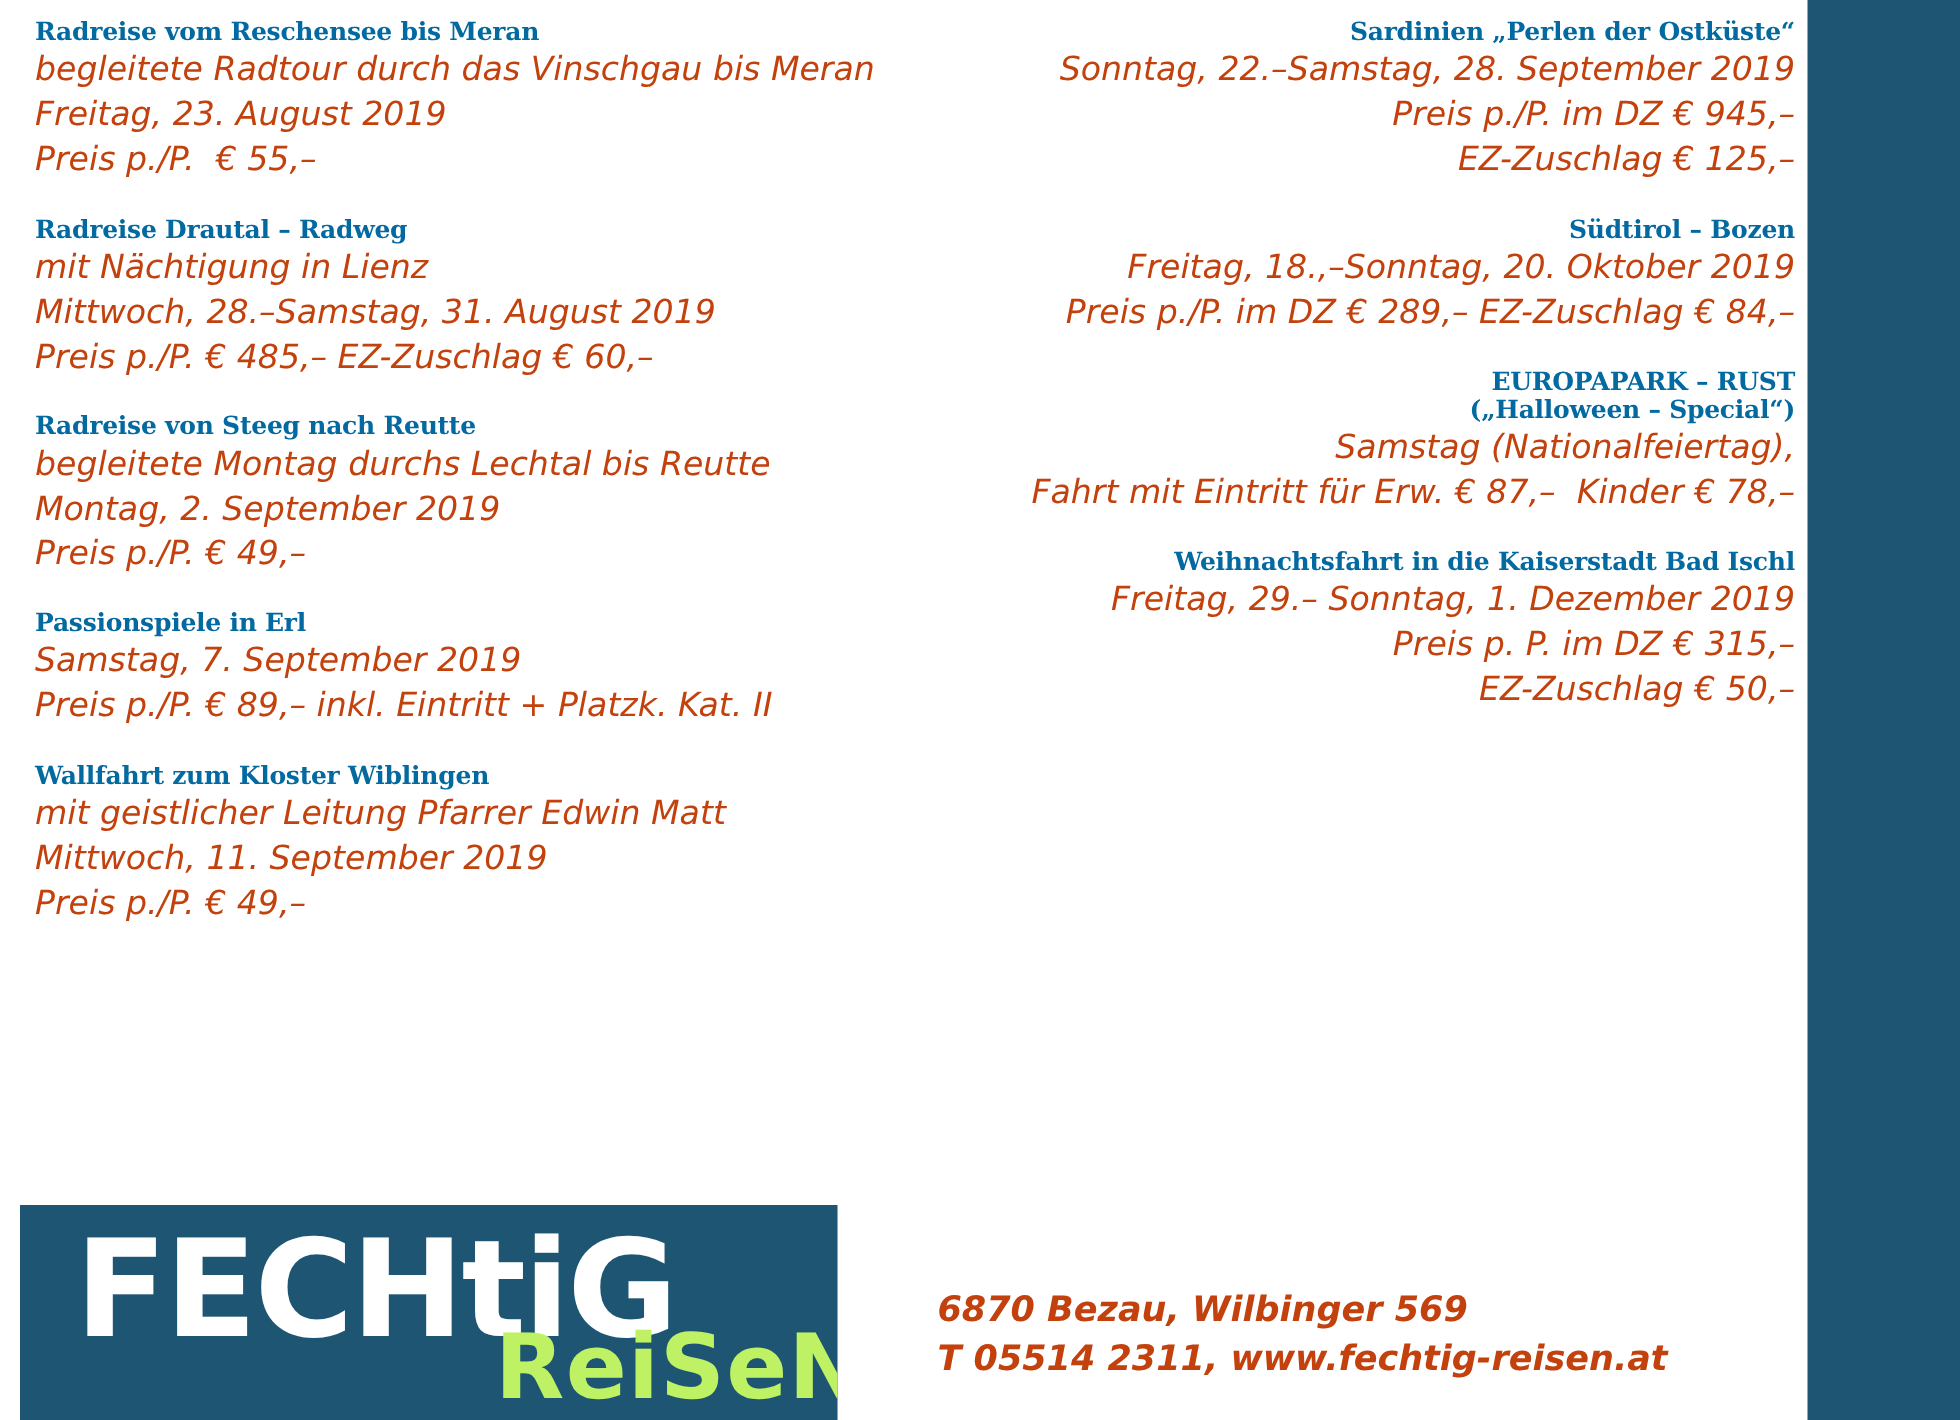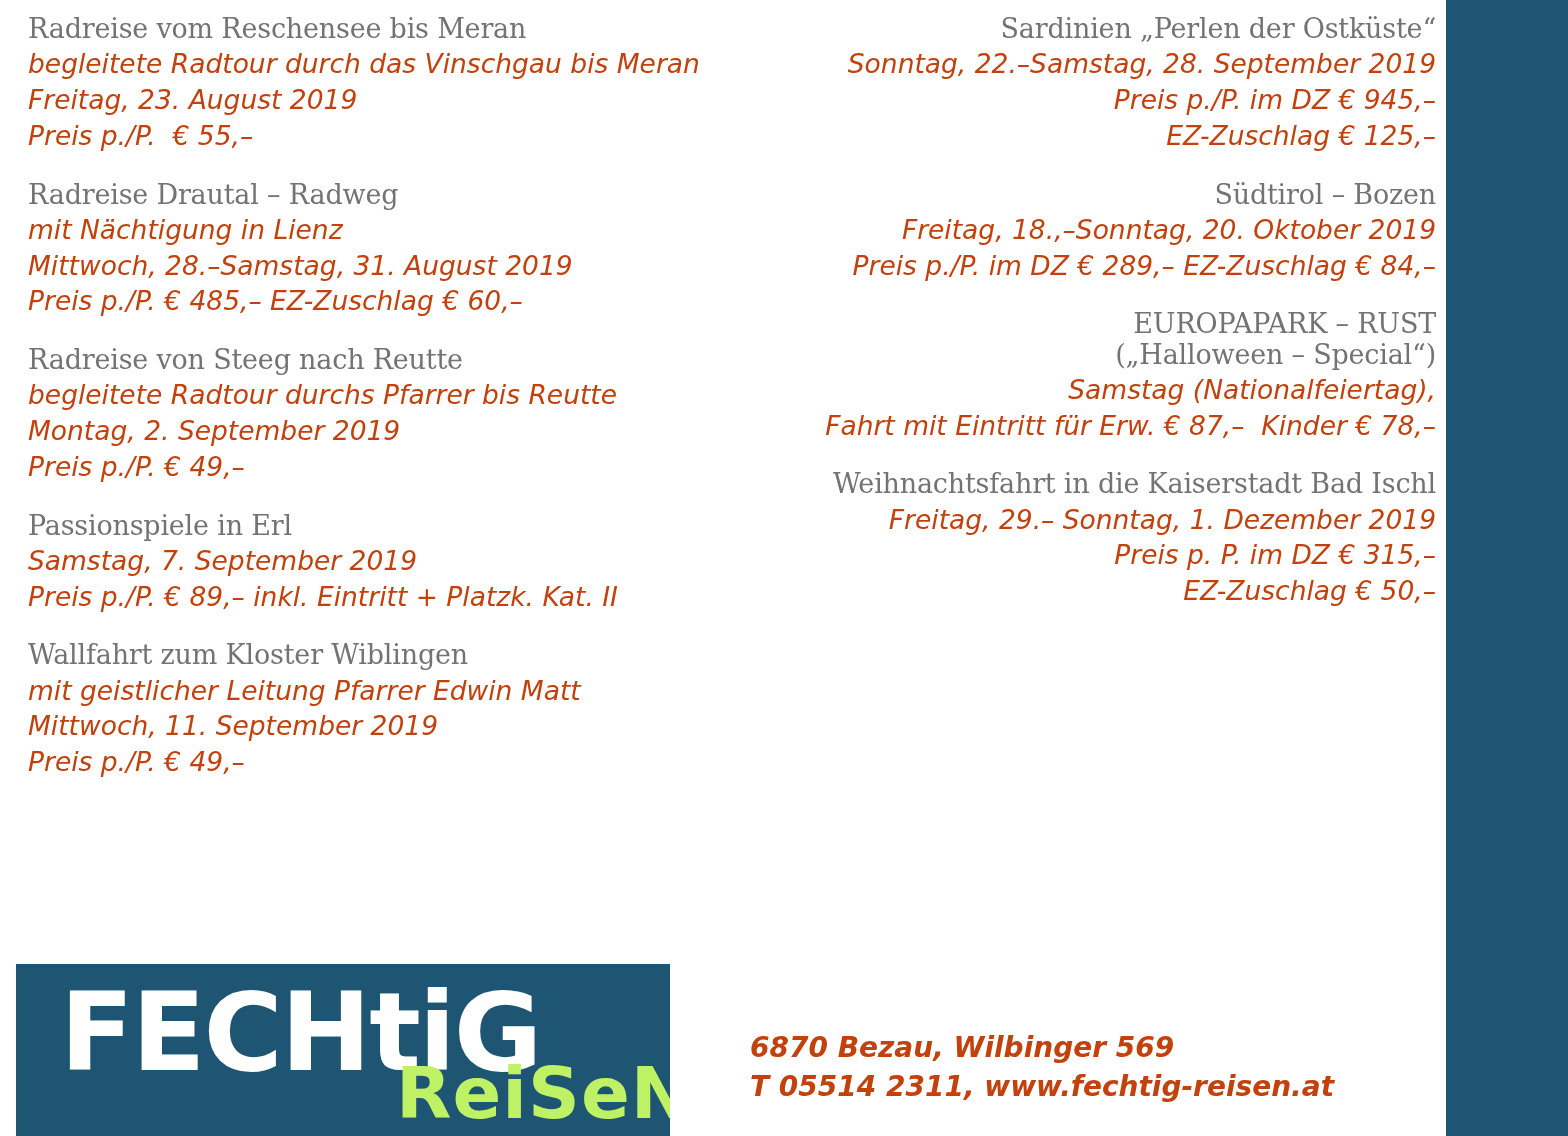--- a/index.html
+++ b/index.html
@@ -58,24 +58,24 @@
     padding-right: 10px;
     text-align: right;
   }
   .entry {
     margin-bottom: 26px;
   }
   .entry:last-child {
     margin-bottom: 0;
   }
   .title {
-    color: #737373;
+    color: #0369a1;
     font-family: "DejaVu Serif", serif;
-    font-weight: normal;
-    font-size: 27px;
+    font-weight: bold;
+    font-size: 20px;
     line-height: 1.12;
     letter-spacing: -0.2px;
     margin: 0 0 2px 0;
   }
   .line {
     color: #c2410c;
     font-family: "DejaVu Sans", sans-serif;
     font-style: italic;
     font-size: 26.5px;
     line-height: 1.35;
@@ -161,21 +161,21 @@
 
         <div class="entry">
           <h2 class="title">Radreise Drautal – Radweg</h2>
           <p class="line">mit Nächtigung in Lienz</p>
           <p class="line">Mittwoch, 28.–Samstag, 31. August 2019</p>
           <p class="line">Preis p./P. € 485,– EZ-Zuschlag € 60,–</p>
         </div>
 
         <div class="entry">
           <h2 class="title">Radreise von Steeg nach Reutte</h2>
-          <p class="line">begleitete Radtour durchs Pfarrer bis Reutte</p>
+          <p class="line">begleitete Montag durchs Lechtal bis Reutte</p>
           <p class="line">Montag, 2. September 2019</p>
           <p class="line">Preis p./P. € 49,–</p>
         </div>
 
         <div class="entry">
           <h2 class="title">Passionspiele in Erl</h2>
           <p class="line">Samstag, 7. September 2019</p>
           <p class="line">Preis p./P. € 89,– inkl. Eintritt + Platzk. Kat. II</p>
         </div>
 

